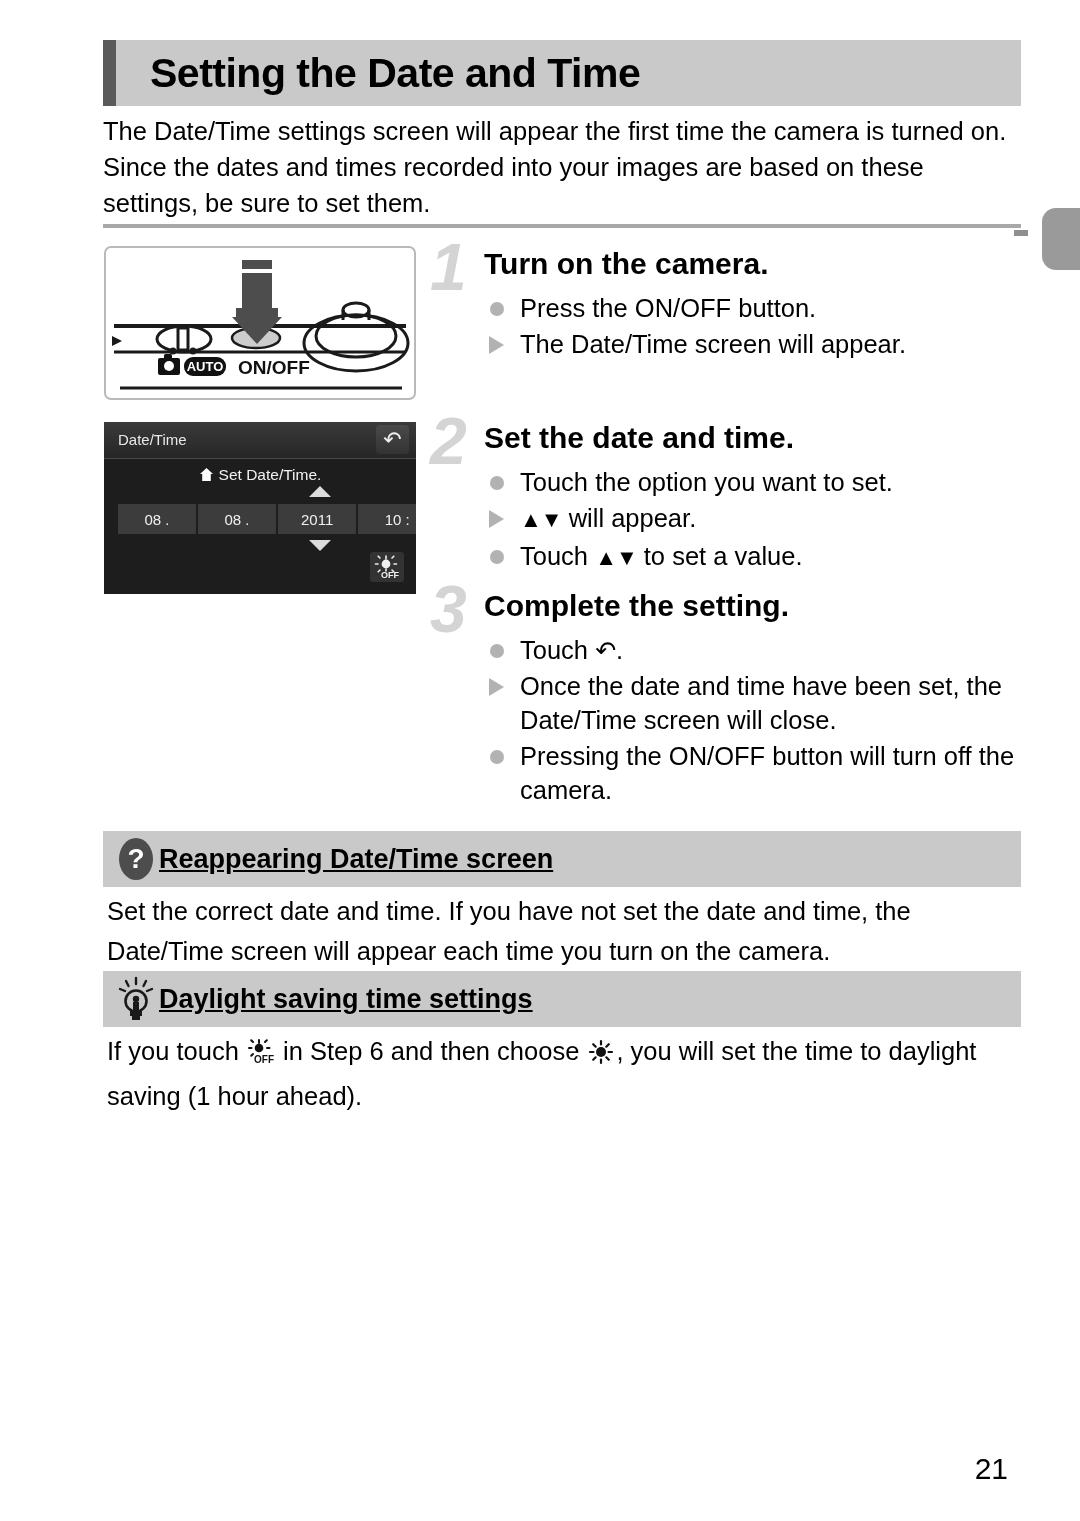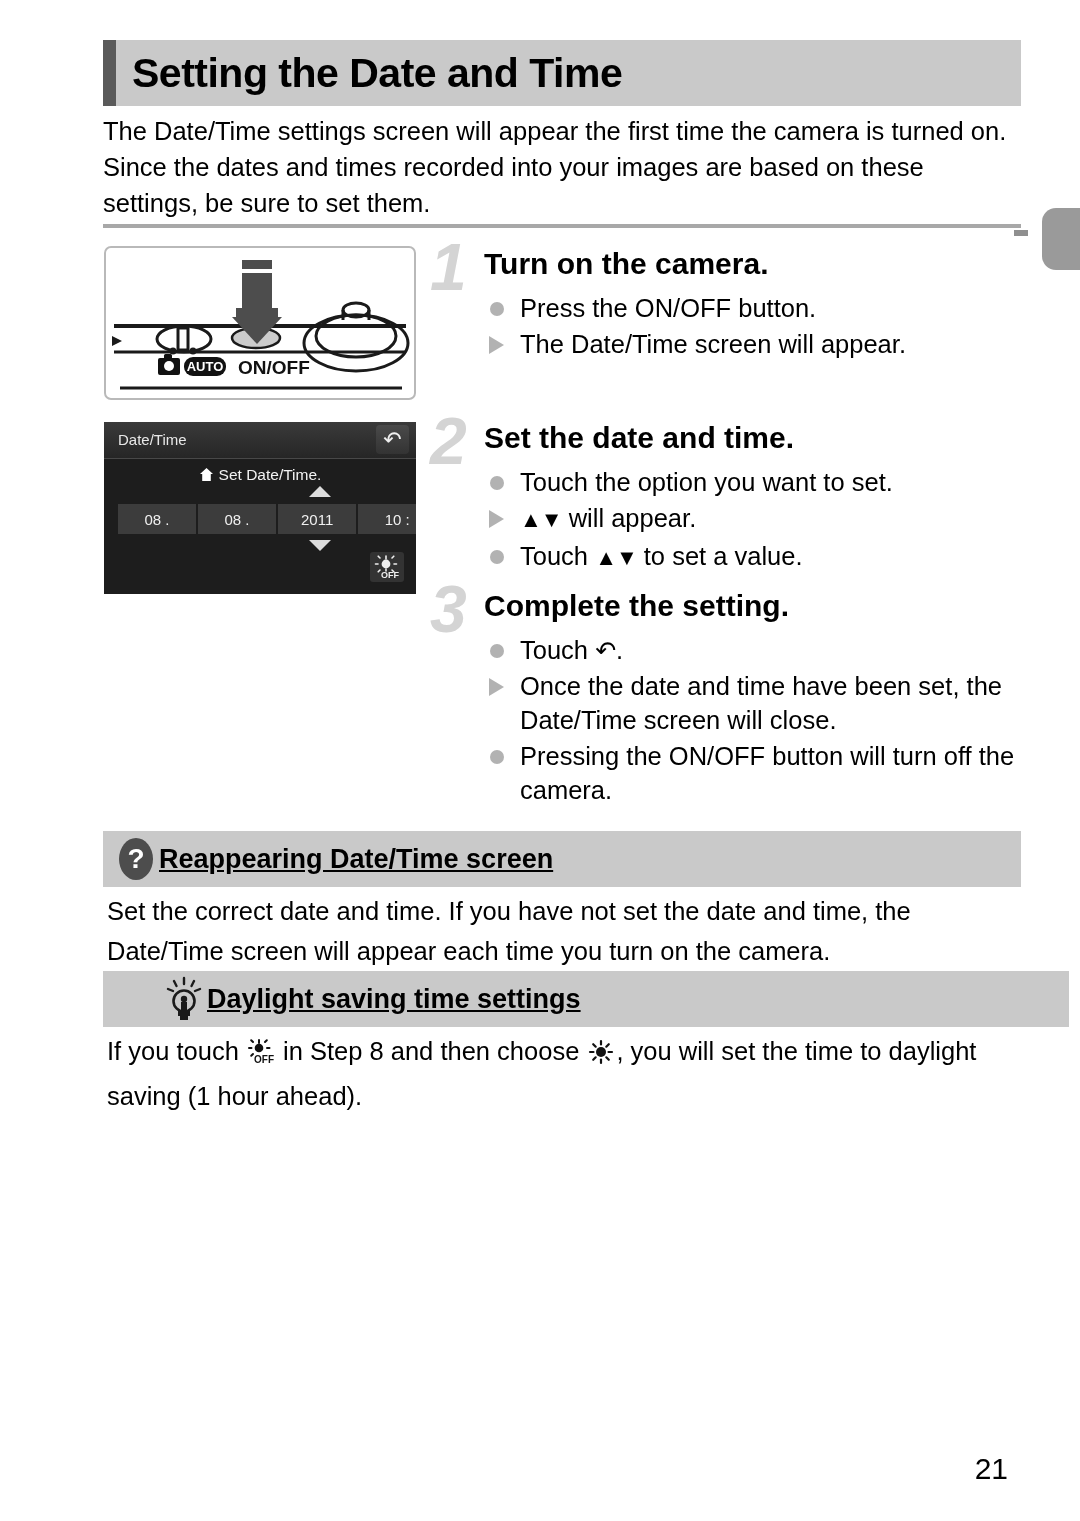--- a/index.html
+++ b/index.html
@@ -49,21 +49,21 @@
   #title-accent {
     width: 13px;
     height: 66px;
     background: #5a5a5a;
     flex: 0 0 auto;
   }
   #page-title {
     font-size: 41px;
     font-weight: bold;
     letter-spacing: -0.5px;
-    padding-left: 16px;
+    padding-left: 34px;
     white-space: nowrap;
   }
 
   
   #intro {
     position: absolute;
     left: 103px;
     top: 113px;
     width: 920px;
     font-size: 25.5px;
@@ -265,21 +265,21 @@
   .callout-bar {
     position: absolute;
     left: 103px;
     width: 918px;
     height: 56px;
     background: #c9c9c9;
     display: flex;
     align-items: center;
   }
   #callout-q-bar { top: 831px; }
-  #callout-b-bar { top: 971px; padding-left: 48px; }
+  #callout-b-bar { top: 971px; }
 
   .callout-icon {
     width: 56px;
     flex: 0 0 auto;
     display: flex;
     align-items: center;
     justify-content: center;
     padding-left: 10px;
     box-sizing: border-box;
   }
@@ -500,21 +500,21 @@
         <g stroke="#111111" stroke-width="2" stroke-linecap="round">
           <line x1="11" y1="1" x2="11" y2="4"></line>
           <line x1="3.5" y1="9" x2="1" y2="9"></line>
           <line x1="19" y1="9" x2="21.5" y2="9"></line>
           <line x1="5" y1="3" x2="3.2" y2="1.2"></line>
           <line x1="17" y1="3" x2="18.8" y2="1.2"></line>
           <line x1="5" y1="15" x2="3.2" y2="16.8"></line>
         </g>
         <circle cx="11" cy="9" r="4.3" fill="#111111"></circle>
         <text x="16" y="24" font-family="Liberation Sans, sans-serif" font-size="10" font-weight="bold" fill="#111111" text-anchor="middle">OFF</text>
-      </svg></span><span> in Step 8 and then choose </span><span class="sun-inline"><svg width="26" height="26" viewBox="0 0 26 26">
+      </svg></span><span> in Step 6 and then choose </span><span class="sun-inline"><svg width="26" height="26" viewBox="0 0 26 26">
         <g stroke="#111111" stroke-width="2.2" stroke-linecap="round">
           <line x1="13" y1="2" x2="13" y2="5.5"></line>
           <line x1="13" y1="20.5" x2="13" y2="24"></line>
           <line x1="2" y1="13" x2="5.5" y2="13"></line>
           <line x1="20.5" y1="13" x2="24" y2="13"></line>
           <line x1="5.2" y1="5.2" x2="7.7" y2="7.7"></line>
           <line x1="18.3" y1="18.3" x2="20.8" y2="20.8"></line>
           <line x1="5.2" y1="20.8" x2="7.7" y2="18.3"></line>
           <line x1="18.3" y1="7.7" x2="20.8" y2="5.2"></line>
         </g>

